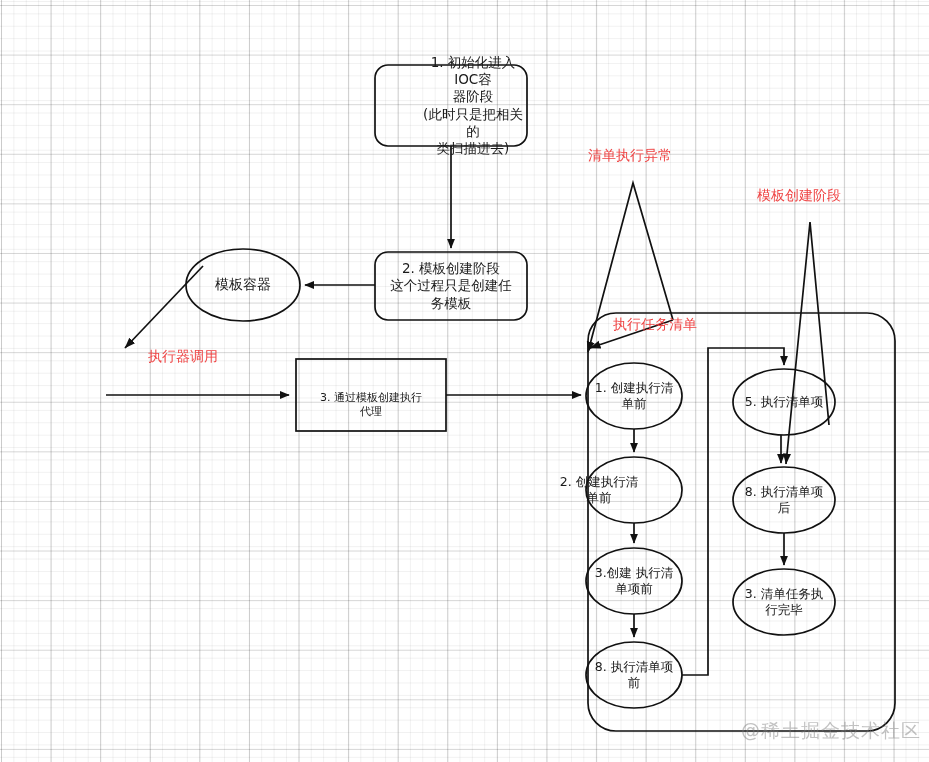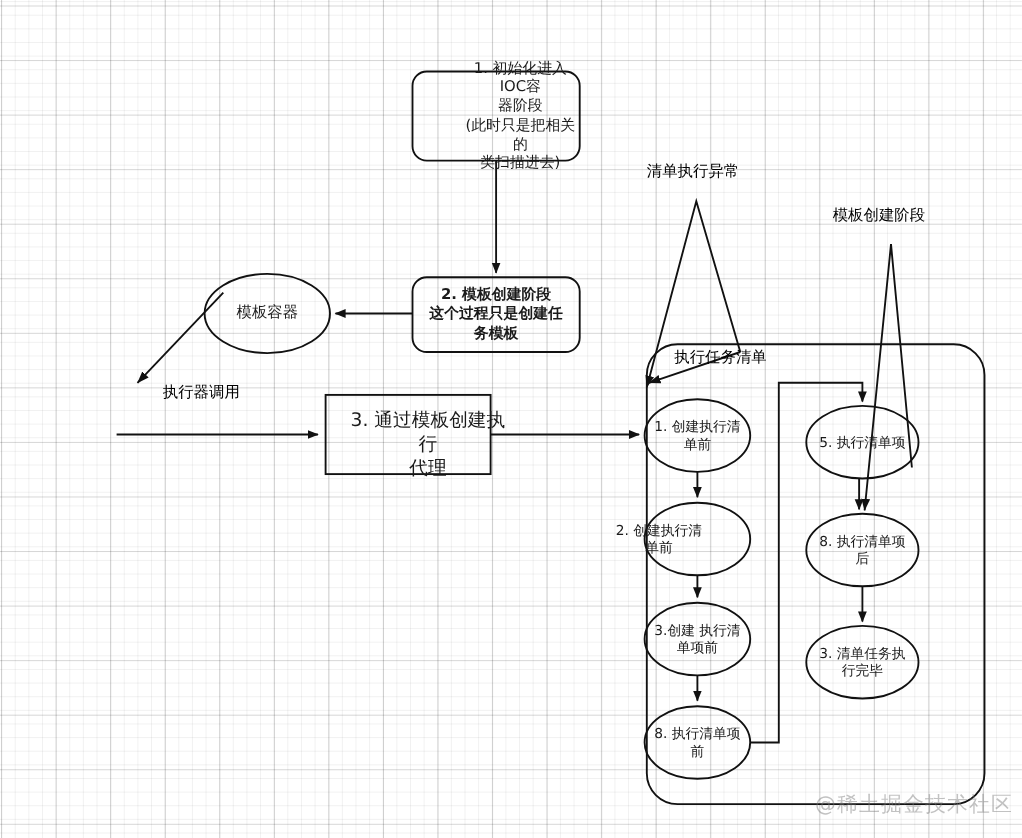--- a/index.html
+++ b/index.html
@@ -47,21 +47,21 @@
     white-space: pre-line;
     pointer-events: none;
     display: flex;
     align-items: center;
     justify-content: center;
     font-family: "DejaVu Sans", "Liberation Sans", sans-serif;
   }
 
   .edge-label {
     position: absolute;
-    color: #000000;
+    color: #ef4444;
     font-size: 14px;
     white-space: nowrap;
     font-family: "DejaVu Sans", "Liberation Sans", sans-serif;
   }
 
   .watermark {
     position: absolute;
     color: rgba(120,120,120,0.45);
     font-size: 19px;
     letter-spacing: 1px;
@@ -130,27 +130,27 @@
 
     <path d="M829,425 L810,222 L786,464" marker-end="url(#arrowthin)"></path>
   </g>
 </svg>
 
 <div class="node-text" style="left:375px; top:65px; width:152px; height:81px; font-size:13.5px;padding-left:44px;">1. 初始化进入IOC容
 器阶段
 (此时只是把相关的
 类扫描进去)</div>
 
-<div class="node-text" style="left:375px; top:252px; width:152px; height:68px; font-size:13.5px;font-weight:bold;">2. 模板创建阶段
+<div class="node-text" style="left:375px; top:252px; width:152px; height:68px; font-size:13.5px;">2. 模板创建阶段
 这个过程只是创建任
 务模板</div>
 
 <div class="node-text" style="left:186px; top:249px; width:114px; height:72px; font-size:14px;">模板容器</div>
 
-<div class="node-text" style="left:316px; top:359px; width:146px; height:92px; font-size:17px;">3. 通过模板创建执行
+<div class="node-text" style="left:298px; top:359px; width:146px; height:92px; font-size:11px;">3. 通过模板创建执行
 代理</div>
 
 <div class="node-text" style="left:588px; top:363px; width:92px; height:66px; font-size:12.5px;">1. 创建执行清
 单前</div>
 <div class="node-text" style="left:553px; top:457px; width:92px; height:66px; font-size:12.5px;">2. 创建执行清
 单前</div>
 <div class="node-text" style="left:586px; top:548px; width:96px; height:66px; font-size:12.5px;">3.创建 执行清
 单项前</div>
 <div class="node-text" style="left:588px; top:642px; width:92px; height:66px; font-size:12.5px;">8. 执行清单项
 前</div>

